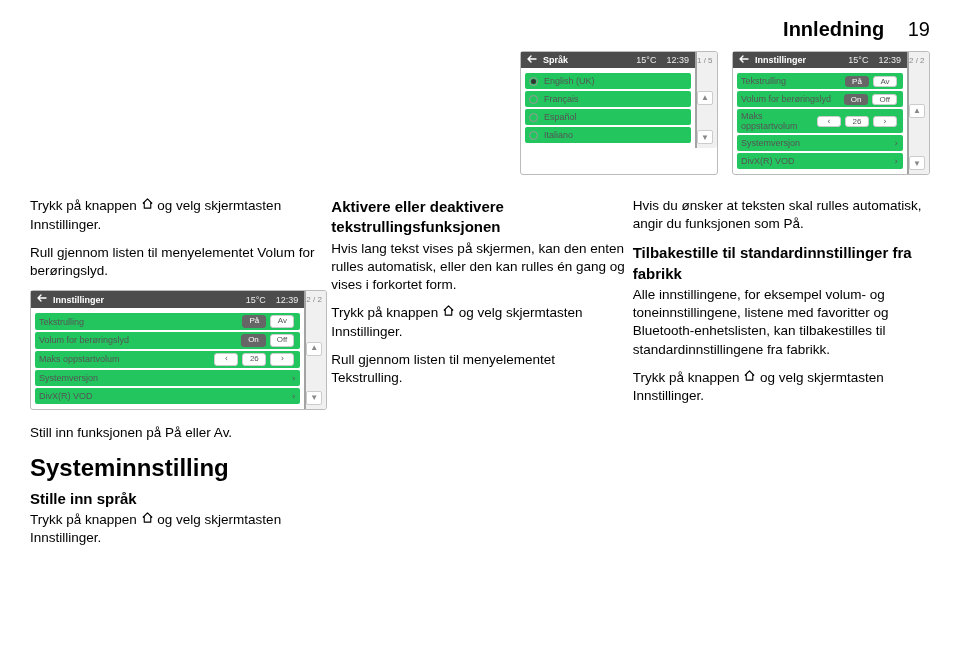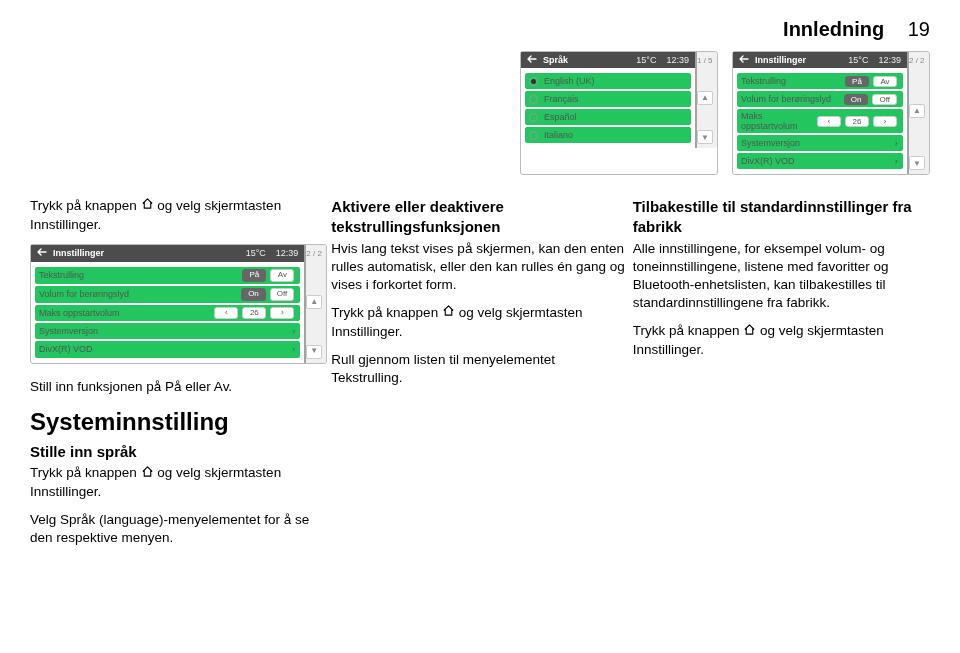--- a/index.html
+++ b/index.html
@@ -146,20 +146,21 @@
 <div class="content">
 
   <div class="col">
     <p>
       <span>Trykk på knappen </span>
       <span class="home-icon"><svg viewBox="0 0 14 14">
               <path d="M2 7 L7 2 L12 7 M3.5 6 V12 H10.5 V6" stroke="#000" stroke-width="1.2" fill="none" stroke-linejoin="round"></path>
             </svg></span>
       <span> og velg skjermtasten Innstillinger.</span>
     </p>
+    <p>Rull gjennom listen til menyelementet Volum for berøringslyd.</p>
 
     <div class="col1-screens">
     <div class="screen" style="width:100%">
       <div class="sflex">
         <div style="flex:1">
           <div class="sbar">
             <span class="back"><svg viewBox="0 0 10 10">
                       <path d="M1 5 H9 M1 5 L4 2 M1 5 L4 8" stroke="#fff" stroke-width="1.4" fill="none" stroke-linecap="round"></path>
                     </svg></span>
             <span class="title">Innstillinger</span>
@@ -209,37 +210,37 @@
     <p>Still inn funksjonen på På eller Av.</p>
     <div class="h2">Systeminnstilling</div>
     <div class="h3">Stille inn språk</div>
     <p>
       <span>Trykk på knappen </span>
       <span class="home-icon"><svg viewBox="0 0 14 14">
               <path d="M2 7 L7 2 L12 7 M3.5 6 V12 H10.5 V6" stroke="#000" stroke-width="1.2" fill="none" stroke-linejoin="round"></path>
             </svg></span>
       <span> og velg skjermtasten Innstillinger.</span>
     </p>
-    <p>Velg Språk (language)-menyelementet for å se den respektive menyen.</p>
   </div>
 
   <div class="col">
     <div class="h3">Aktivere eller deaktivere tekstrullingsfunksjonen</div>
     <p>Hvis lang tekst vises på skjermen, kan den enten rulles automatisk, eller den kan rulles én gang og vises i forkortet form.</p>
     <p>
       <span>Trykk på knappen </span>
       <span class="home-icon"><svg viewBox="0 0 14 14">
               <path d="M2 7 L7 2 L12 7 M3.5 6 V12 H10.5 V6" stroke="#000" stroke-width="1.2" fill="none" stroke-linejoin="round"></path>
             </svg></span>
       <span> og velg skjermtasten Innstillinger.</span>
     </p>
     <p>Rull gjennom listen til menyelementet Tekstrulling.</p>
   </div>
 
   <div class="col">
+    <p>Hvis du ønsker at teksten skal rulles automatisk, angir du funksjonen som På.</p>
     <div class="h3">Tilbakestille til standardinnstillinger fra fabrikk</div>
     <p>Alle innstillingene, for eksempel volum- og toneinnstillingene, listene med favoritter og Bluetooth-enhetslisten, kan tilbakestilles til standardinnstillingene fra fabrikk.</p>
     <p>
       <span>Trykk på knappen </span>
       <span class="home-icon"><svg viewBox="0 0 14 14">
               <path d="M2 7 L7 2 L12 7 M3.5 6 V12 H10.5 V6" stroke="#000" stroke-width="1.2" fill="none" stroke-linejoin="round"></path>
             </svg></span>
       <span> og velg skjermtasten Innstillinger.</span>
     </p>
   </div>

